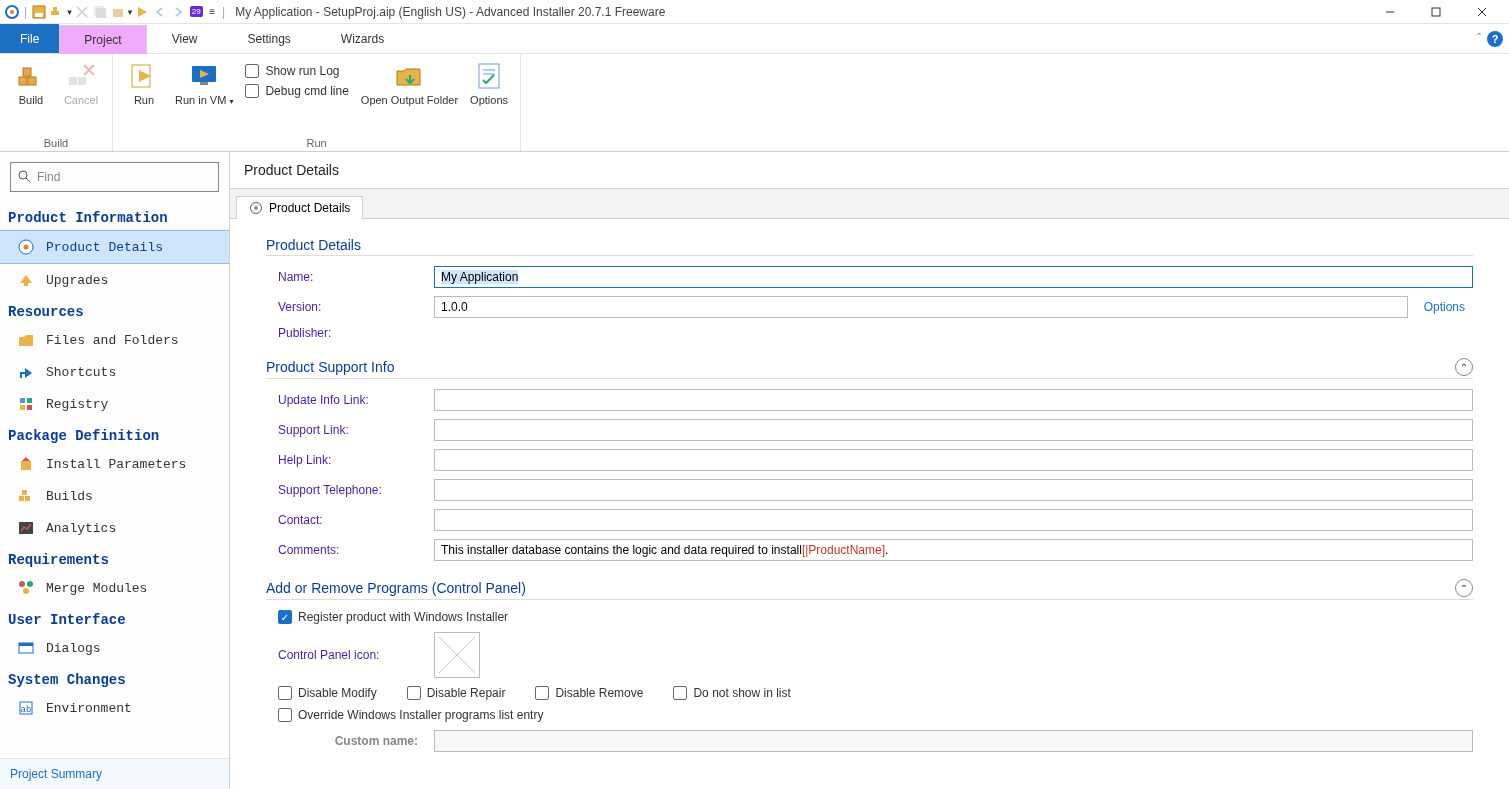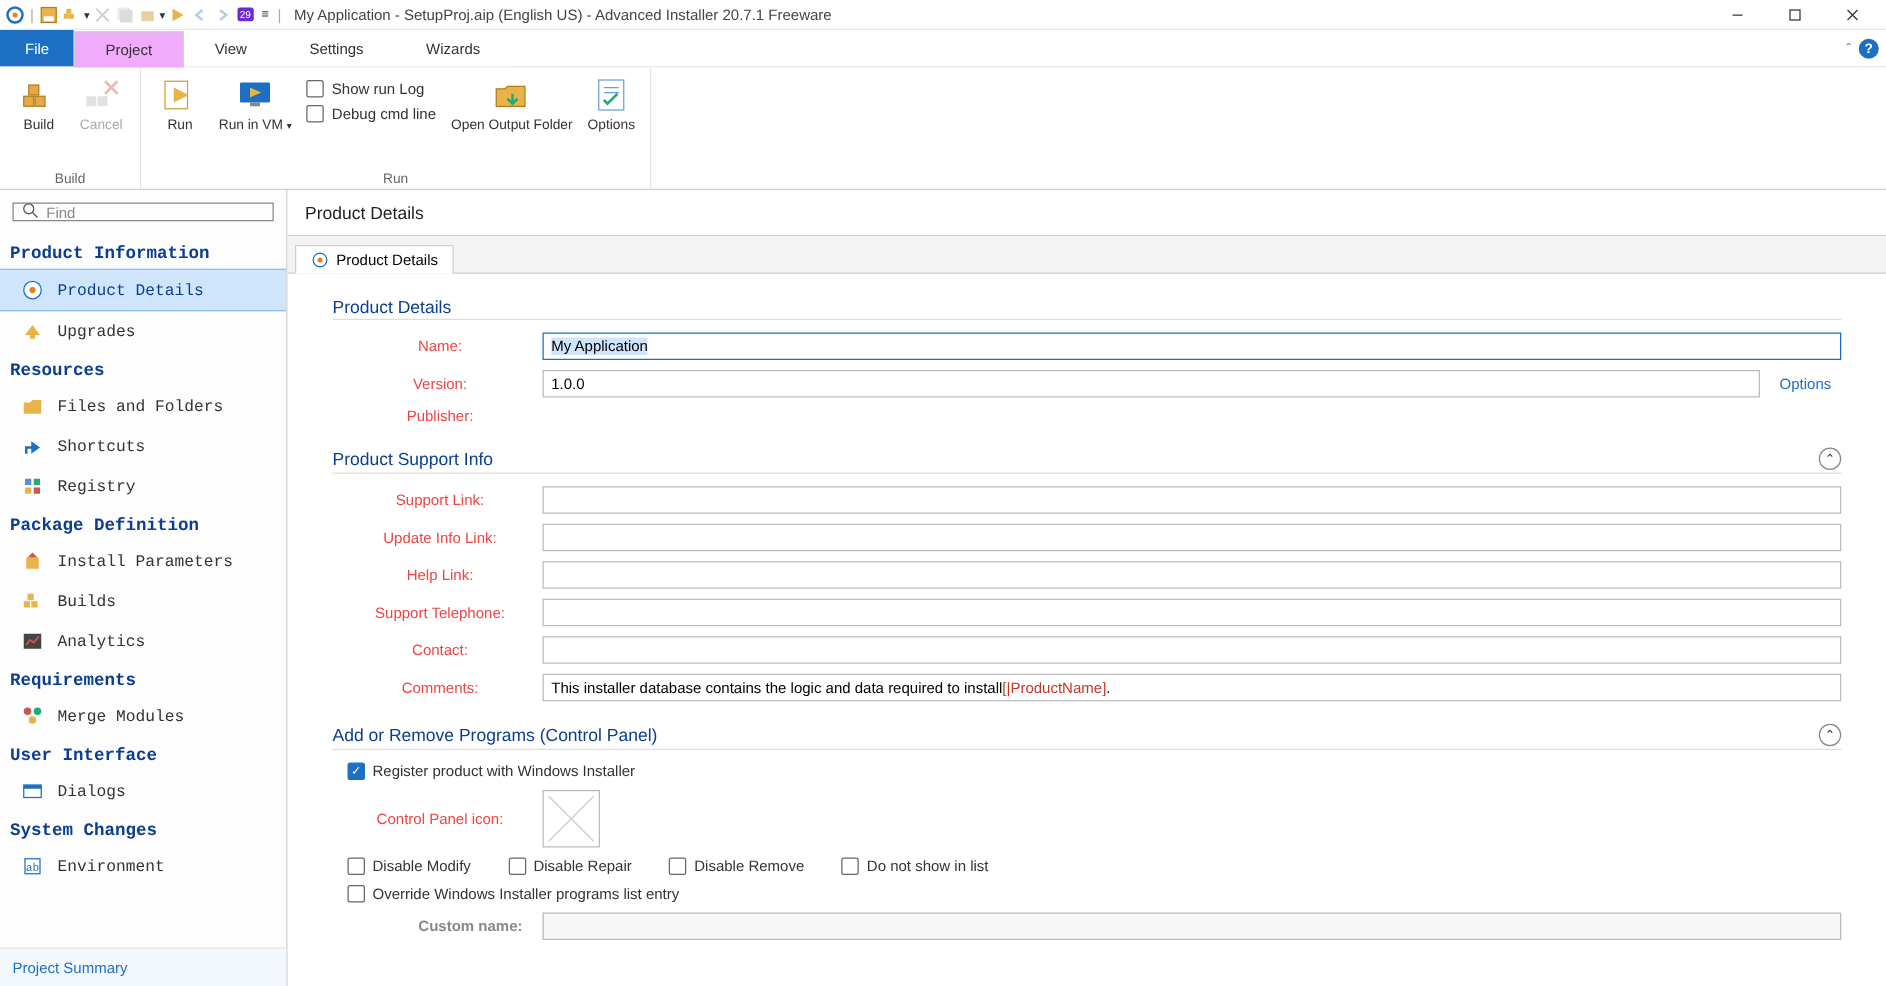--- a/index.html
+++ b/index.html
@@ -66,21 +66,21 @@
     .rchk { display: flex; align-items: center; gap: 6px; color: #333; font-size: 12px; }
     
     .main { display: flex; height: calc(789px - 24px - 30px - 98px); }
     .sidebar {
       width: 230px; border-right: 1px solid #d0d0d0; display: flex; flex-direction: column;
       background: #fdfdfd;
     }
     .find-wrap { padding: 10px; }
     .find-box {
       display: flex; align-items: center; gap: 6px; border: 1px solid #888;
-      height: 15px; padding: 0 6px; color: #666;
+      height: 30px; padding: 0 6px; color: #666;
     }
     .nav { overflow-y: auto; flex: 1; padding-bottom: 4px; font-family: Liberation Mono, monospace; }
     .nav-section {
       color: #0b3e91; font-weight: 600; font-size: 14px; padding: 8px 10px 4px 8px;
     }
     .nav-item {
       display: flex; align-items: center; gap: 10px; padding: 6px 10px 6px 16px;
       color: #333; font-size: 13px;
     }
     .nav-item.active { background: #cfe5fb; color: #000; border: 1px solid #8fbbe8; border-left: none; border-right: none; }
@@ -109,21 +109,21 @@
       display: flex; align-items: center; justify-content: space-between;
       color: #0b3e91; font-size: 14px; border-bottom: 1px solid #ddd;
       padding-bottom: 2px; margin-bottom: 10px; margin-top: 18px;
     }
     .sect-head:first-child { margin-top: 0; }
     .collapse-btn {
       width: 18px; height: 18px; border: 1px solid #888; border-radius: 50%;
       display: inline-flex; align-items: center; justify-content: center; font-size: 10px; color: #333;
     }
     .form-row { display: flex; align-items: center; gap: 8px; margin-bottom: 8px; }
-    .form-lbl { width: 160px; padding-left: 12px; color: #ef4444; font-size: 12px; text-align: center; }
+    .form-lbl { width: 160px; padding-left: 12px; color: #4c1d95; font-size: 12px; }
     .form-lbl.sub { color: #888; text-align: right; padding-right: 8px; font-weight: bold; }
     .tbox {
       flex: 1; height: 22px; border: 1px solid #bbb; padding: 0 6px; font-size: 12px;
       background: #fff; display: flex; align-items: center;
     }
     .tbox.selected { background: #fff; }
     .tbox .sel { background: #cfe5fb; }
     .opt-link { color: #1d6fc3; font-size: 12px; padding: 0 8px; }
     .chk-row { display: flex; align-items: center; gap: 30px; padding-left: 12px; margin-bottom: 8px; }
     .chk { display: flex; align-items: center; gap: 6px; font-size: 12px; color: #333; }
@@ -477,25 +477,25 @@
       </div>
       <div class="form-row">
         <div class="form-lbl">Publisher:</div>
       </div>
 
       <div class="sect-head">
         <span>Product Support Info</span>
         <span class="collapse-btn">⌃</span>
       </div>
       <div class="form-row">
+        <div class="form-lbl">Update Info Link:</div>
+        <div class="tbox"></div>
+      </div>
+      <div class="form-row">
         <div class="form-lbl">Support Link:</div>
-        <div class="tbox"></div>
-      </div>
-      <div class="form-row">
-        <div class="form-lbl">Update Info Link:</div>
         <div class="tbox"></div>
       </div>
       <div class="form-row">
         <div class="form-lbl">Help Link:</div>
         <div class="tbox"></div>
       </div>
       <div class="form-row">
         <div class="form-lbl">Support Telephone:</div>
         <div class="tbox"></div>
       </div>

